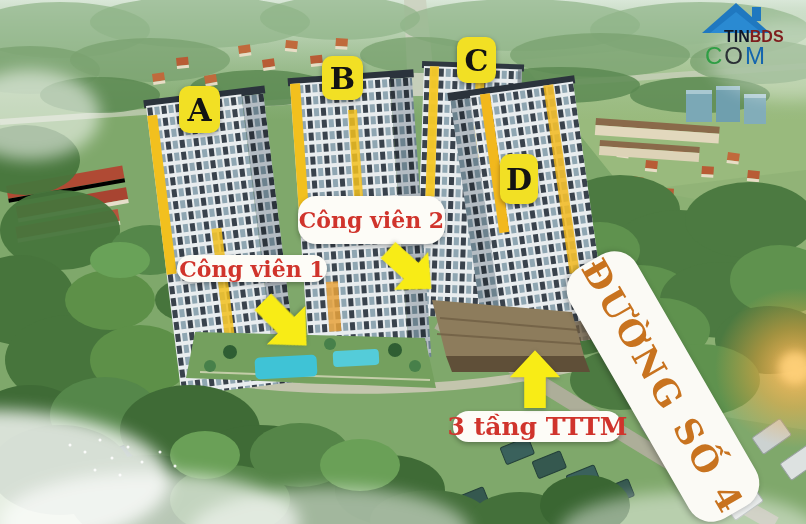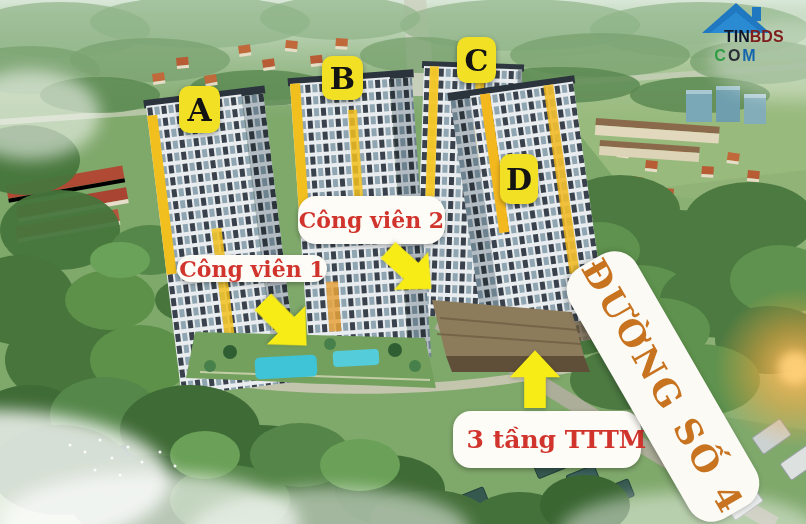--- a/index.html
+++ b/index.html
@@ -24,21 +24,21 @@
 
   
   .pill{
     position:absolute;display:flex;align-items:center;justify-content:center;
     background:#fdfcf7;border-radius:18px;
     font-family:"DejaVu Serif","Liberation Serif",serif;font-weight:bold;color:#d0342c;
     box-shadow:0 2px 5px rgba(0,0,0,.3);white-space:nowrap;
   }
   #pill-park1{left:177px;top:255px;width:150px;height:27px;font-size:22px;}
   #pill-park2{left:298px;top:196px;width:147px;height:48px;font-size:22px;}
-  #pill-mall{left:453px;top:411px;width:169px;height:57px;font-size:25px;padding-left:19px;}
+  #pill-mall{left:453px;top:411px;width:169px;height:31px;font-size:25px;}
 
   
   .arrow{position:absolute;}
   .arrow svg{display:block;width:100%;height:100%;filter:drop-shadow(0 1px 2px rgba(0,0,0,.25));}
   #arrow-park1{left:252px;top:291px;width:64px;height:64px;transform:rotate(135deg);}
   #arrow-park2{left:379px;top:239px;width:60px;height:60px;transform:rotate(132deg);}
   #arrow-mall{left:508px;top:350px;width:54px;height:60px;}
 
   
   .band{
@@ -53,21 +53,21 @@
   
   .logo{position:absolute;left:696px;top:3px;width:80px;height:66px;text-align:center;}
   .logo .roof{position:absolute;left:6px;top:0;width:68px;height:30px;}
   .logo .line1{
     position:absolute;left:0;top:26px;width:80px;
     font-weight:bold;font-size:16px;letter-spacing:0px;line-height:16px;
     font-family:"Liberation Sans",sans-serif;
   }
   .logo .line2{
     position:absolute;left:0;top:41px;width:80px;
-    font-weight:bold;font-size:16px;line-height:24px;letter-spacing:2px;
+    font-weight:normal;font-size:24px;line-height:24px;letter-spacing:2px;
     font-family:"Liberation Sans",sans-serif;
   }
   .t-tin{color:#0f172a;margin-left:28px;}
   .t-bds{color:#7f1d1d;}
   .t-c{color:#2f9e44;}
   .t-o{color:#2b3036;}
   .t-m{color:#1465ae;}
 </style>
 </head>
 <body>

